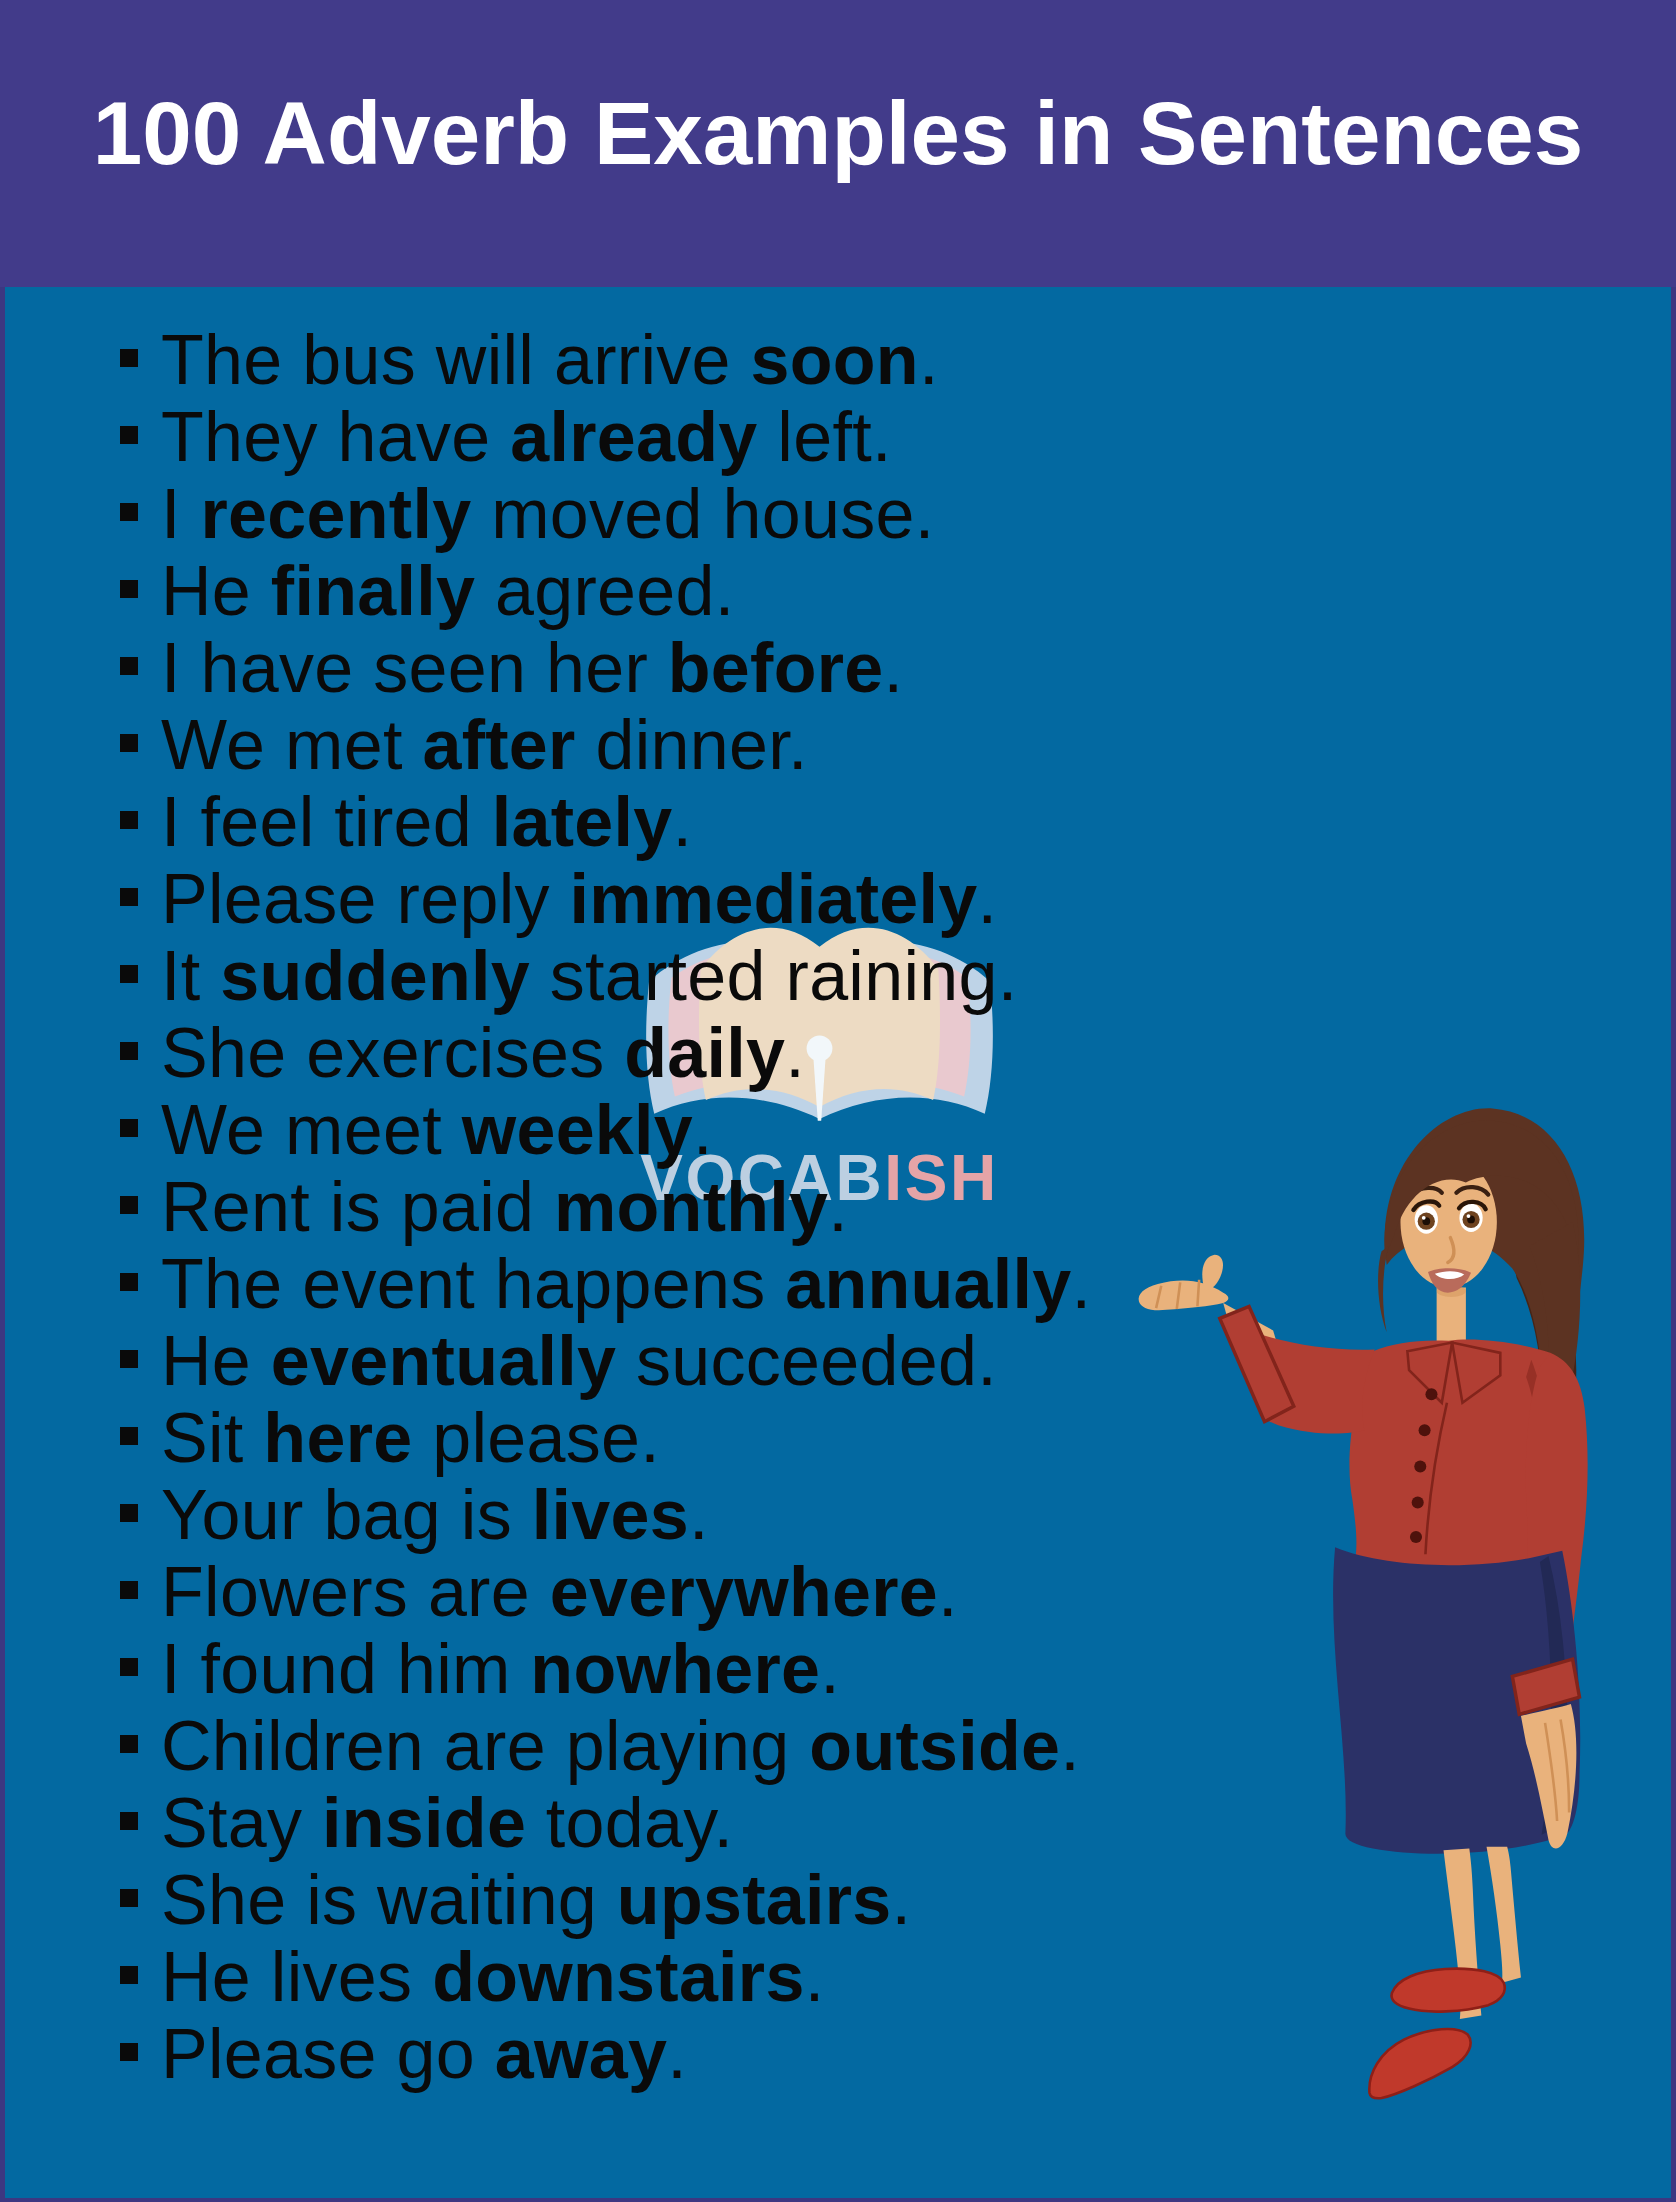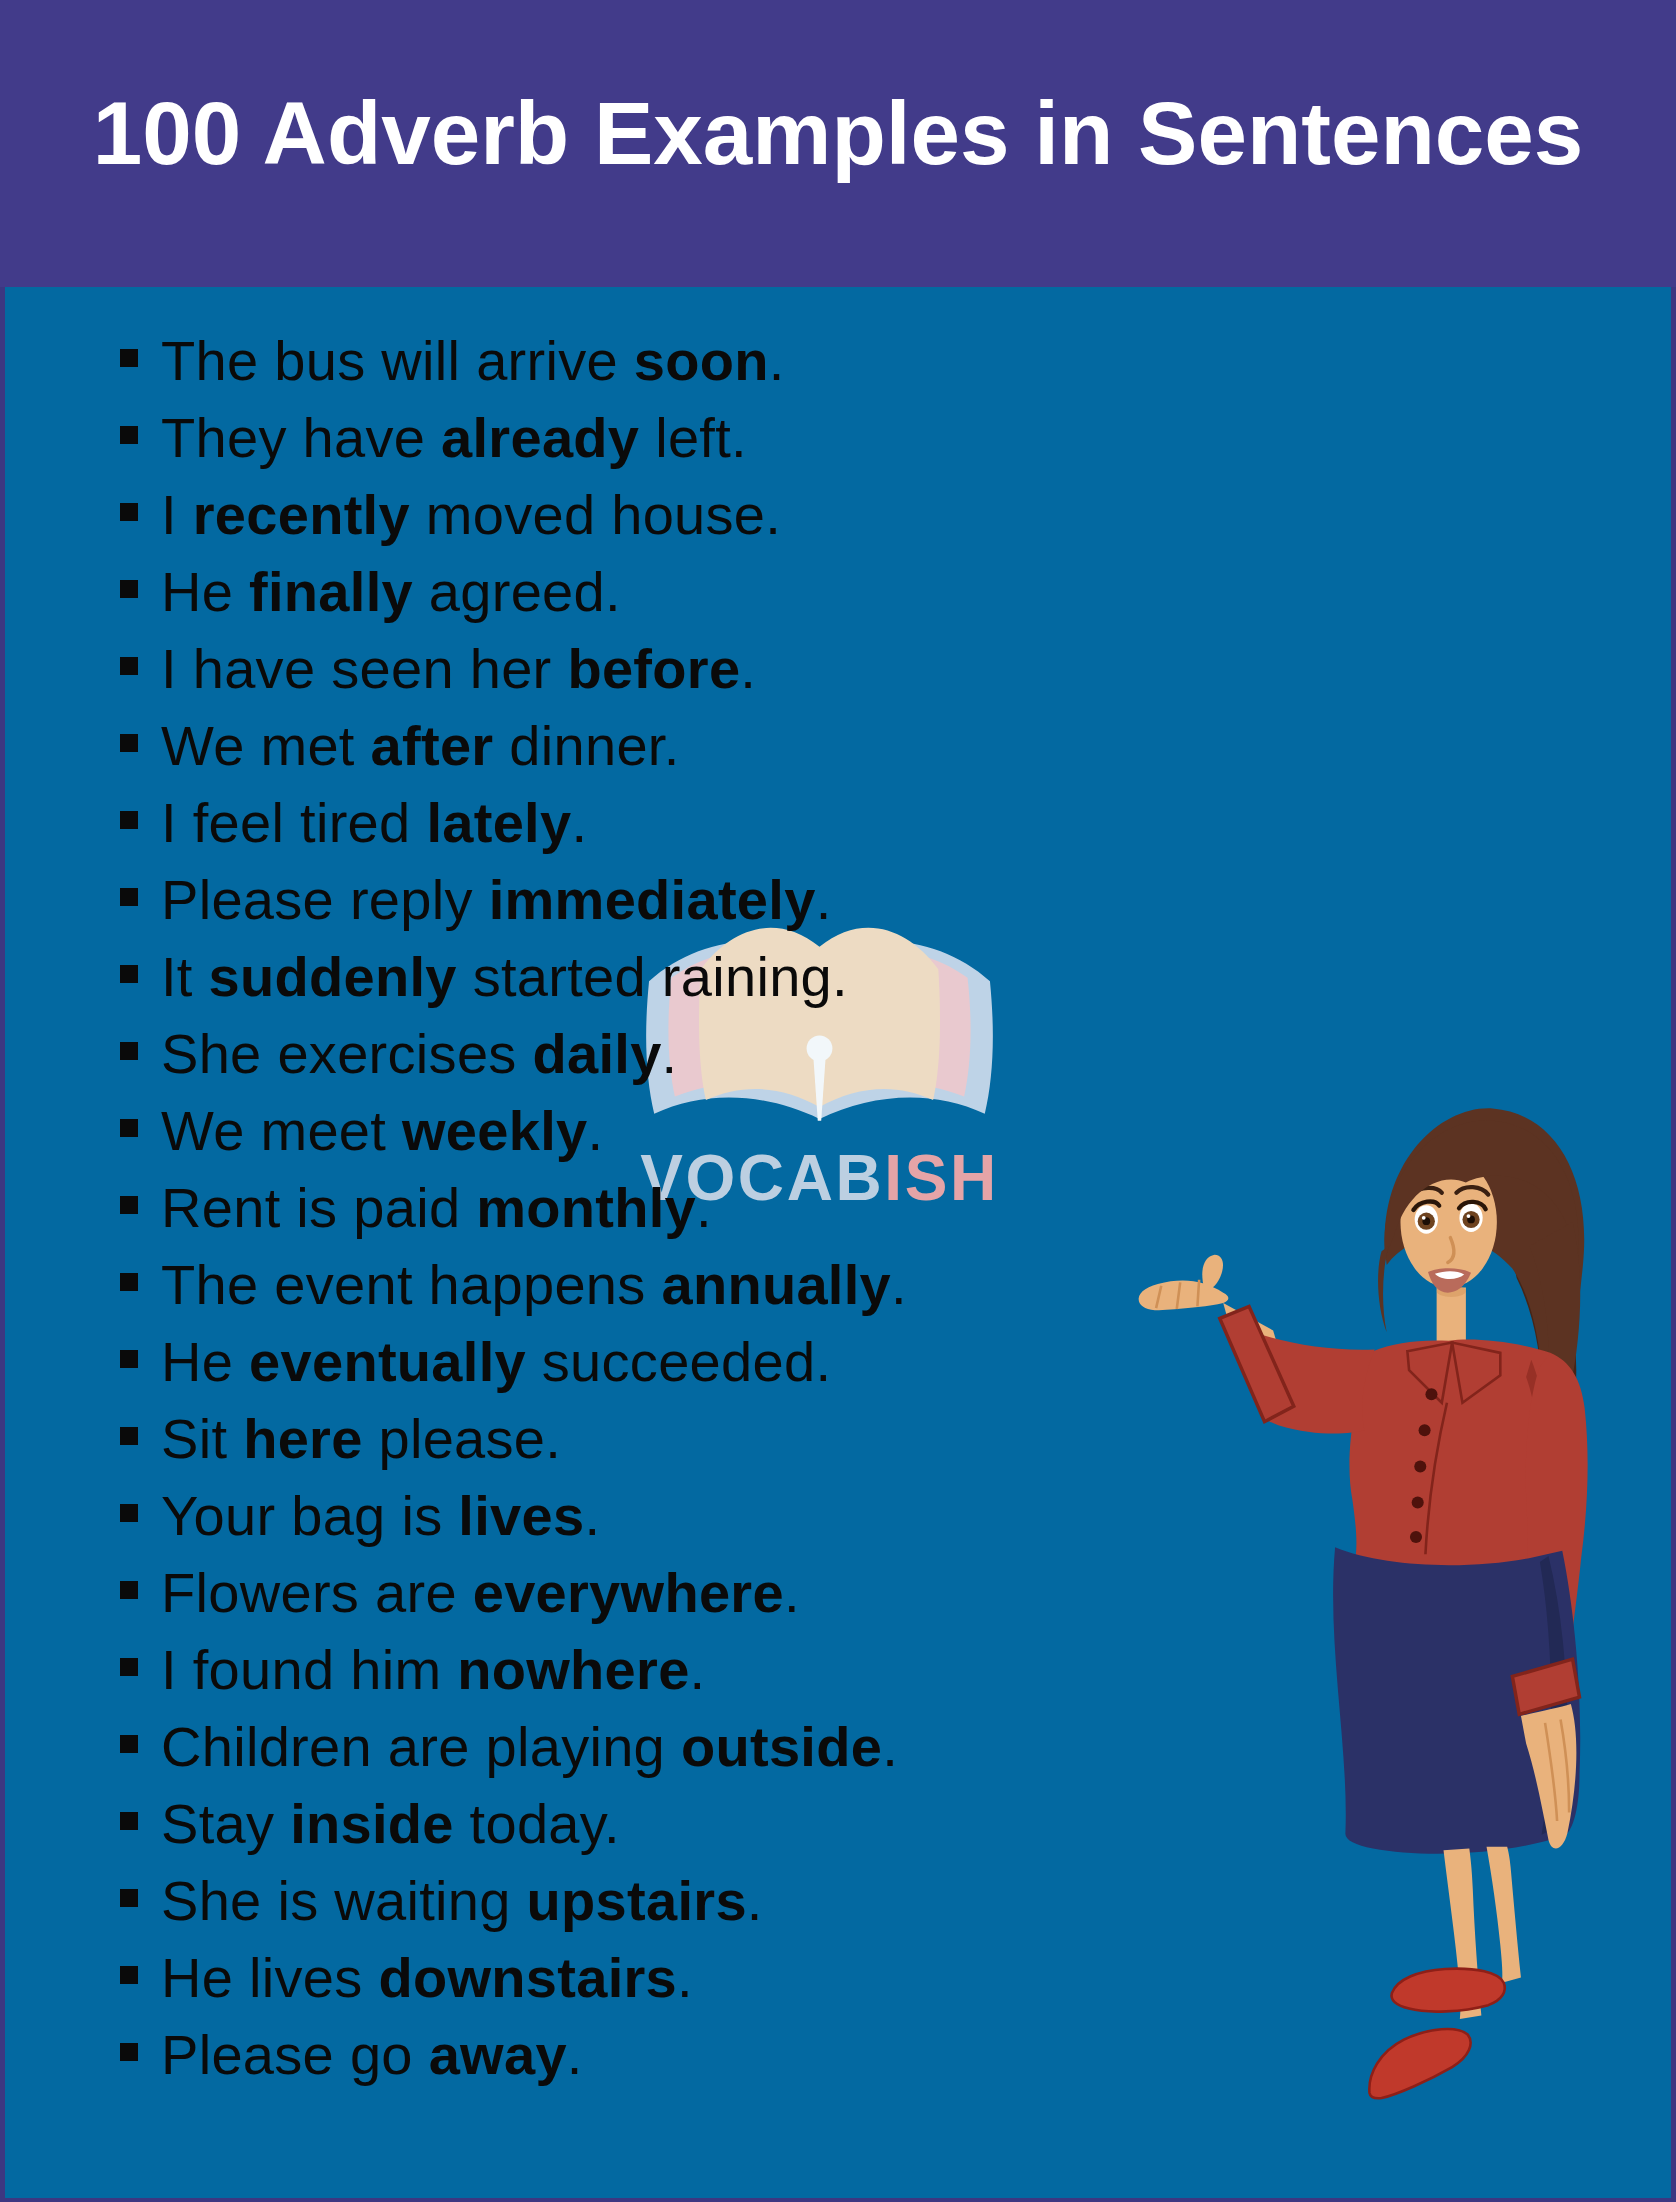--- a/index.html
+++ b/index.html
@@ -54,21 +54,21 @@
   .wm-text .wm-pink{color:var(--wm-text-pink);}
   ul.list{
     position:absolute;left:0;top:287px;margin:0;padding:35px 0 0 120px;
     list-style:none;z-index:2;
   }
   li.row{display:flex;height:77px;align-items:flex-start;}
   li.row .bullet{
     width:18px;height:18px;background:var(--text);margin:27px 23px 0 0;flex:0 0 auto;
   }
   li.row .txt{
-    line-height:77px;font-size:56px;letter-spacing:0.3px;color:var(--text);white-space:nowrap;
+    line-height:77px;font-size:70px;letter-spacing:0.3px;color:var(--text);white-space:nowrap;
   }
   li.row .txt strong{font-weight:bold;}
   svg.teacher{position:absolute;left:1101px;top:1093px;width:568px;height:1024px;z-index:1;}
 </style>
 </head>
 <body>
 
 <div class="page">
 
   <div class="header">

